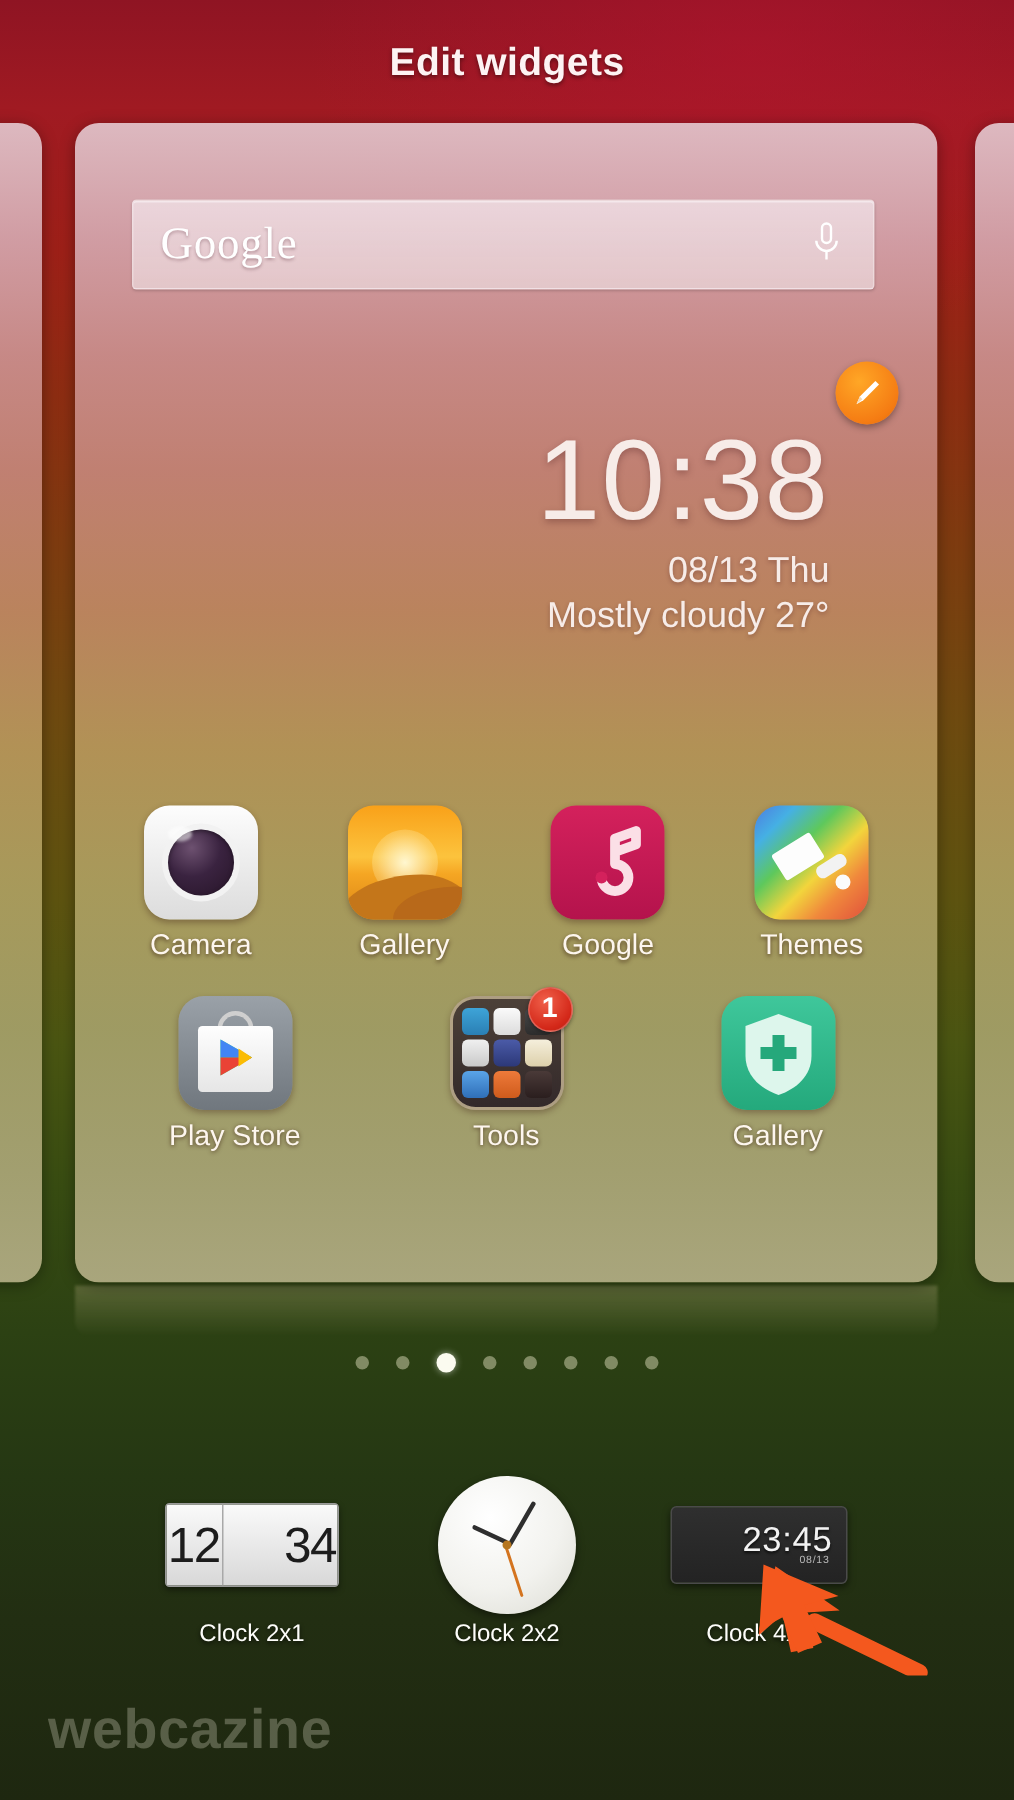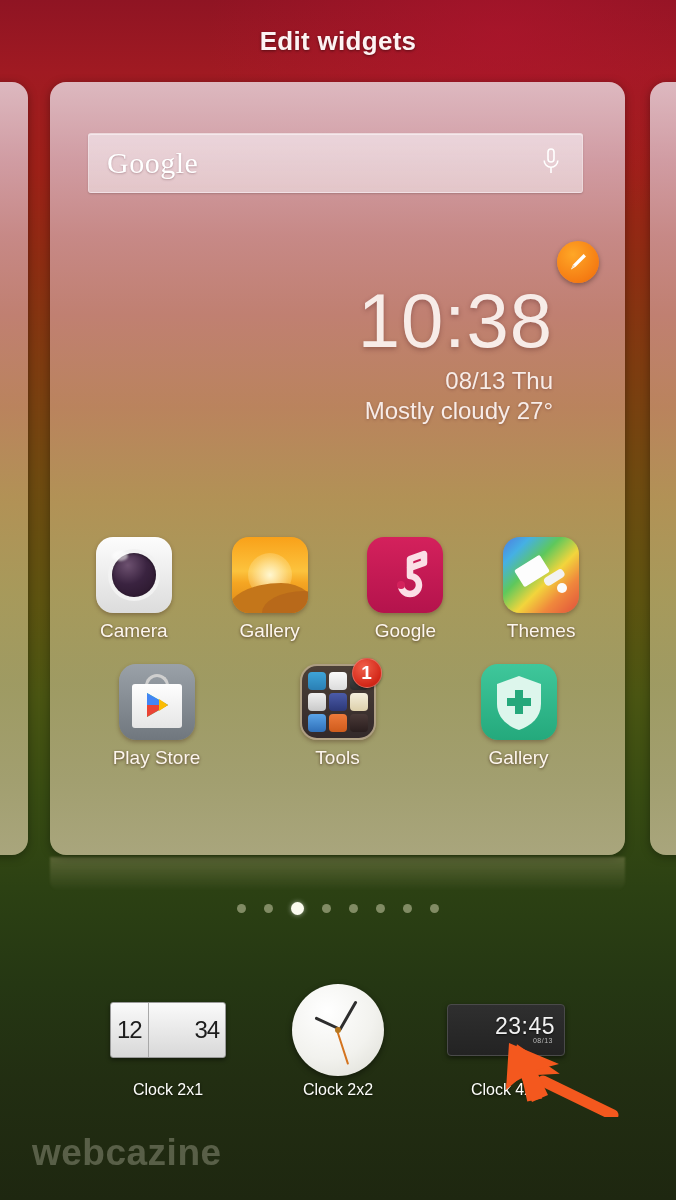--- a/index.html
+++ b/index.html
@@ -243,21 +243,21 @@
   
   .flipclock{
     width:116px; height:56px; display:flex;
     background:linear-gradient(to bottom,#fafafa,#d8d8d8);
     border:1px solid #9a9a9a; border-radius:3px;
     box-shadow:0 2px 4px rgba(0,0,0,.45);
     overflow:hidden;
   }
   .flip-half{
     flex:1; display:flex; align-items:center; justify-content:center;
-    font-size:24px; color:#1c1c1c; letter-spacing:-1px;
+    font-size:33px; color:#1c1c1c; letter-spacing:-1px;
     font-family:"Liberation Sans", sans-serif;
   }
   .flip-half + .flip-half{ border-left:1px solid #a8a8a8;padding-left:40px; }
 
   
   .analog{
     width:92px; height:92px; border-radius:50%;
     background:radial-gradient(circle at 38% 30%, #ffffff 0%, #f2f2ee 55%, #dcdcd4 100%);
     box-shadow:0 2px 6px rgba(0,0,0,.45);
     position:relative;

